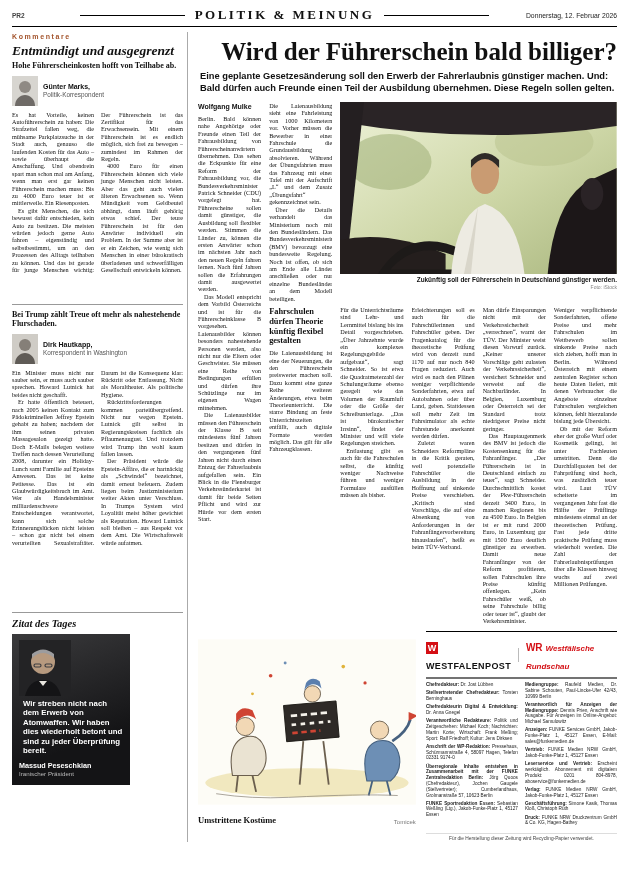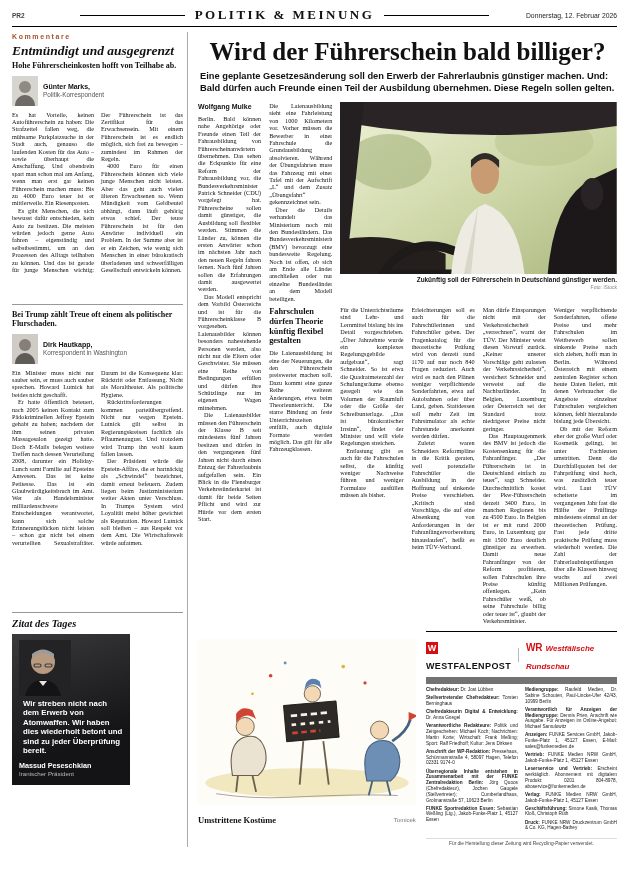--- a/index.html
+++ b/index.html
@@ -32,46 +32,46 @@
   .para + .para{text-indent:6px;}
   .railrule{border-top:1px solid #999;margin:7px 0 5px 0;}
   
   .q-label{font:bold italic 10.5px/12px "Liberation Serif",serif;margin:2px 0 4px 0;}
   .q-box{width:118px;box-sizing:border-box;background:linear-gradient(160deg,#3a3a3c 0%,#141416 70%);color:#fff;padding:6px 7px 7px 7px;}
   .q-face{width:52px;height:56px;display:block;margin:0 0 3px 0;}
   .q-text{font:bold 7.8px/9.6px "Liberation Sans",sans-serif;margin:0 0 6px 4px;}
   .q-name{font:bold 7.2px/8px "Liberation Sans",sans-serif;}
   .q-role{font:6.2px/7.5px "Liberation Sans",sans-serif;color:#b9b9b9;}
   
-  .headline{font:bold 25px/27px "Liberation Serif",serif;margin:6px 0 5px 0;text-align:center;}
+  .headline{font:bold 25px/27px "Liberation Serif",serif;margin:6px 0 5px 0;text-align:right;}
   .deck{font:bold 9.3px/12px "Liberation Sans",sans-serif;margin:0 2px 8px 2px;text-align:left;}
   .bodygrid{display:grid;grid-template-columns:repeat(6,1fr);grid-template-rows:204px 318px;column-gap:8px;}
   .col{overflow:hidden;}
   .colA{grid-column:1;grid-row:1/3;}
   .colB{grid-column:2;grid-row:1/3;}
   .photo{grid-column:3/7;grid-row:1;margin:0;}
   .colC{grid-column:3;grid-row:2;}
   .colD{grid-column:4;grid-row:2;}
   .colE{grid-column:5;grid-row:2;}
   .colF{grid-column:6;grid-row:2;}
   .byline{font:bold 7px/9px "Liberation Sans",sans-serif;margin:0 0 4px 0;}
   .subhead{font:bold 8.4px/9.8px "Liberation Serif",serif;margin:5px 0 3px 0;}
   .photo svg{display:block;width:100%;height:172px;}
   .photo figcaption{text-align:right;margin-top:2px;}
   .cap{display:block;font:bold 6.4px/7.6px "Liberation Sans",sans-serif;}
   .credit{display:block;font:5px/6px "Liberation Sans",sans-serif;color:#888;}
   
   .bottomband{display:flex;gap:10px;margin-top:7px;}
   .cartoon{flex:0 0 52%;}
   .cartoon svg{display:block;width:100%;height:182px;}
-  .cart-cap{display:flex;justify-content:space-between;align-items:center;margin-top:2px;}
+  .cart-cap{display:flex;justify-content:space-between;align-items:flex-end;margin-top:2px;}
   .cart-title{font:bold 8.5px "Liberation Serif",serif;}
   .cart-credit{font:6px "Liberation Sans",sans-serif;color:#777;}
   .masthead{flex:1;border-top:1.2px solid #000;padding-top:3px;}
-  .logos{display:flex;align-items:center;gap:7px;padding:2px 0 4px 0;border-bottom:7px solid #737373;margin-bottom:3px;}
+  .logos{display:flex;align-items:center;gap:7px;padding:2px 0 4px 0;border-bottom:2px solid #737373;margin-bottom:3px;}
   .wbox{display:inline-flex;width:12px;height:12px;background:#d40f14;color:#fff;font:bold 9px/12px "Liberation Sans",sans-serif;align-items:center;justify-content:center;margin-right:3px;}
   .wp-name{font:bold 9px "Liberation Sans",sans-serif;letter-spacing:.4px;}
   .logo-div{width:1px;height:14px;background:#bbb;}
   .wr{font:bold 10px "Liberation Sans",sans-serif;color:#d40f14;margin-right:3px;}
   .wr-name{font:bold italic 8px "Liberation Sans",sans-serif;color:#d40f14;}
   .imprint{column-count:2;column-gap:7px;height:148px;overflow:hidden;}
   .imp{font:4.7px/5.8px "Liberation Sans",sans-serif;color:#222;margin:0 0 2.4px 0;text-align:justify;break-inside:avoid-column;}
   .imp b{font-weight:bold;}
   .recycle{font:4.8px/6px "Liberation Sans",sans-serif;color:#444;text-align:center;margin-top:3px;border-top:1px solid #ddd;padding-top:2px;}
 </style>
@@ -112,21 +112,21 @@
         <div class="c-body c-body-1">
             <div class="para">Es hat Vorteile, keinen Autoführerschein zu haben: Die Strafzettel fallen weg, die mühsame Parkplatzsuche in der Stadt auch, genauso die laufenden Kosten für das Auto – sowie überhaupt die Anschaffung. Und obendrein spart man schon mal am Anfang, wenn man erst gar keinen Führerschein machen muss: Bis zu 4000 Euro teuer ist er mittlerweile. Ein Riesenposten.</div>
             <div class="para">Es gibt Menschen, die sich bewusst dafür entschieden, kein Auto zu besitzen. Die meisten würden jedoch gerne Auto fahren – eigenständig und selbstbestimmt, um an den Prozessen des Alltags teilhaben zu können. Und das ist gerade für junge Menschen wichtig: Der Führerschein ist das Zertifikat für das Erwachsensein. Mit einem Führerschein ist es endlich möglich, sich frei zu bewegen – zumindest im Rahmen der Regeln.</div>
             <div class="para">4000 Euro für einen Führerschein können sich viele junge Menschen nicht leisten. Aber das geht auch vielen älteren Erwachsenen so. Wenn Mündigkeit vom Geldbeutel abhängt, dann läuft gehörig etwas schief. Der teure Führerschein ist für den Anwärter individuell ein Problem. In der Summe aber ist er ein Zeichen, wie wenig sich Menschen in einer bürokratisch überladenen und schwerfälligen Gesellschaft entwickeln können.</div>
           </div>
       </article>
 
       <div class="railrule"></div>
 
       <article>
-        <p class="c-sub">Bei Trump zählt Treue oft einem als politischer Flurschaden.</p>
+        <p class="c-sub">Bei Trump zählt Treue oft mehr als nahestehende Flurschaden.</p>
         <div class="author">
           <svg class="headshot" viewBox="0 0 26 30">
             <rect width="26" height="30" fill="#cfccc6"></rect>
             <circle cx="13" cy="11" r="6" fill="#857f78"></circle>
             <path d="M3 30c0-7 5-11 10-11s10 4 10 11z" fill="#5f5b56"></path>
           </svg>
           <div>
             <div class="a-name">Dirk Hautkapp,</div>
             <div class="a-role">Korrespondent in Washington</div>
           </div>

